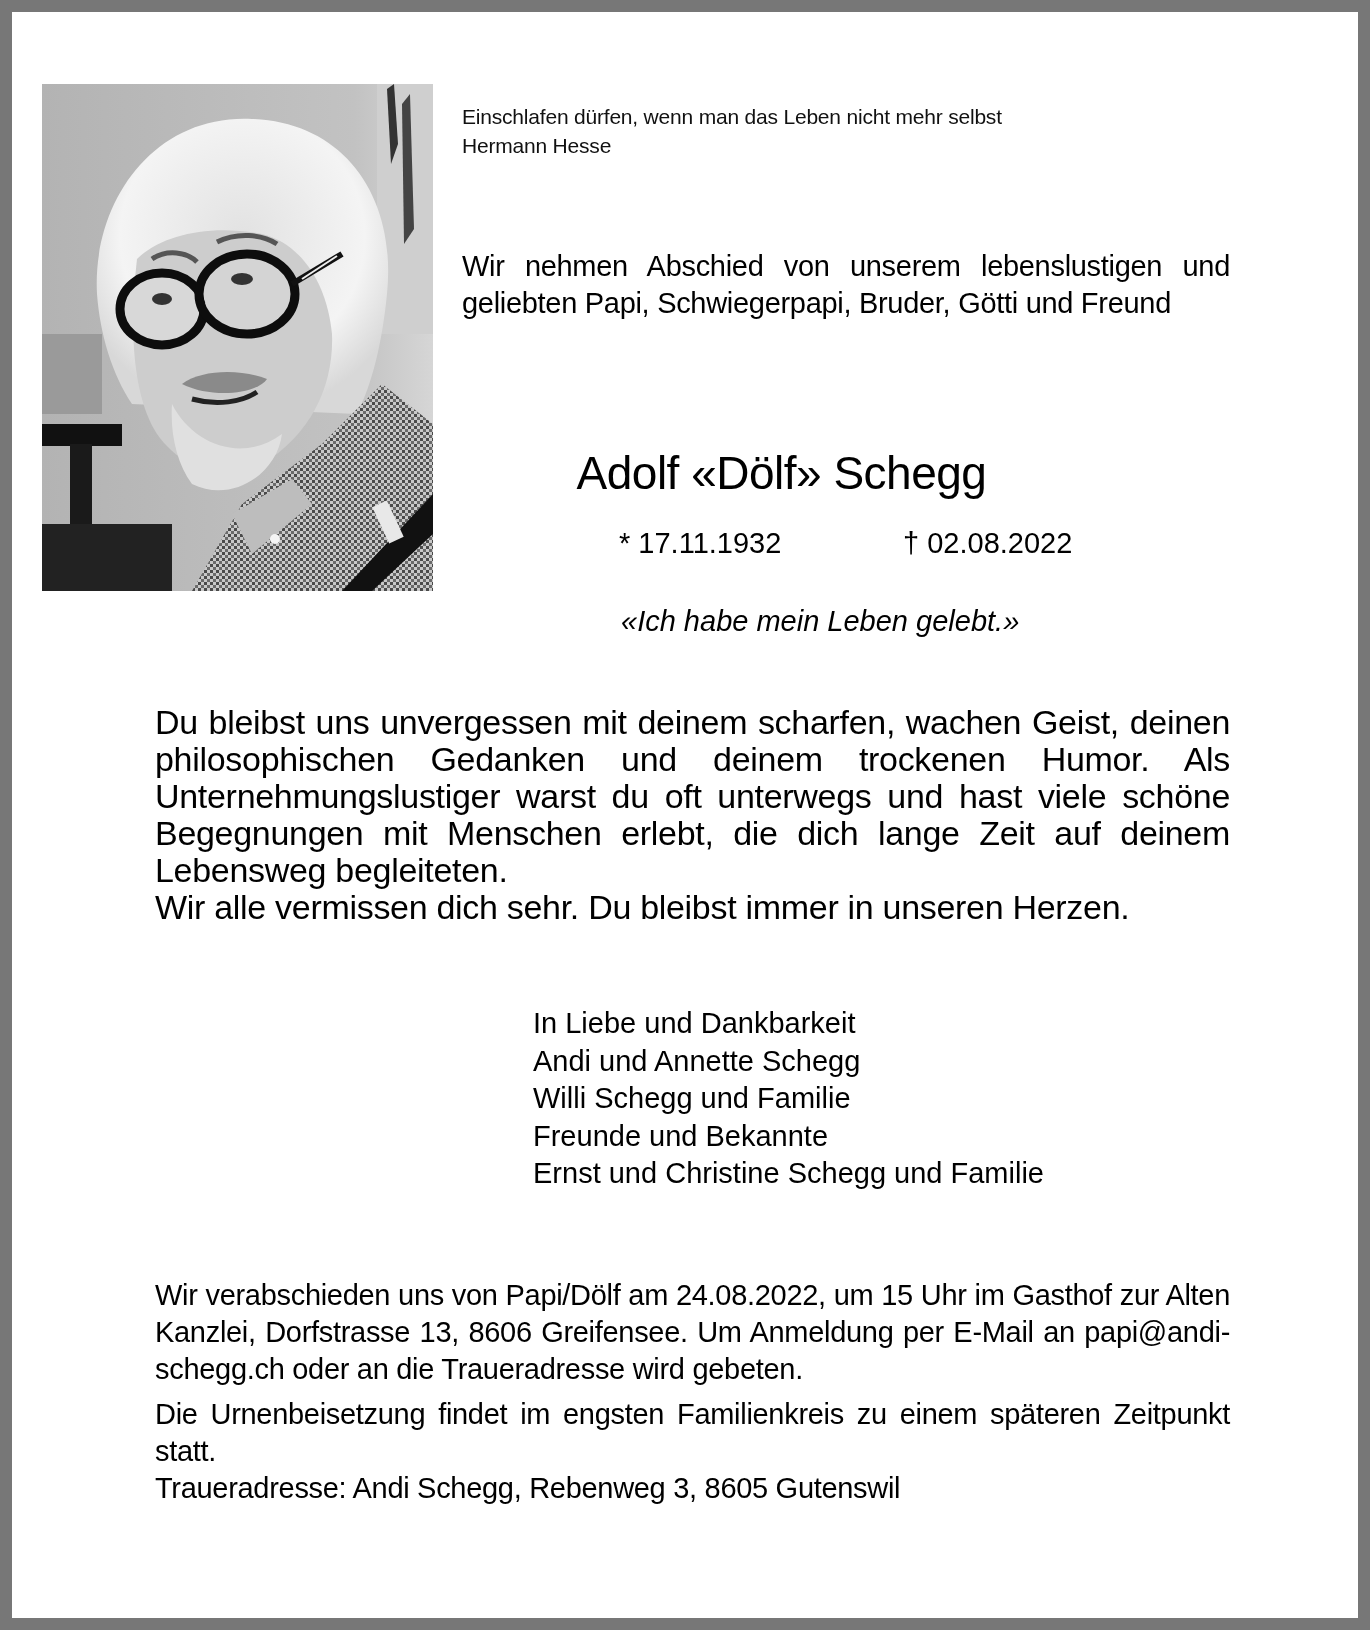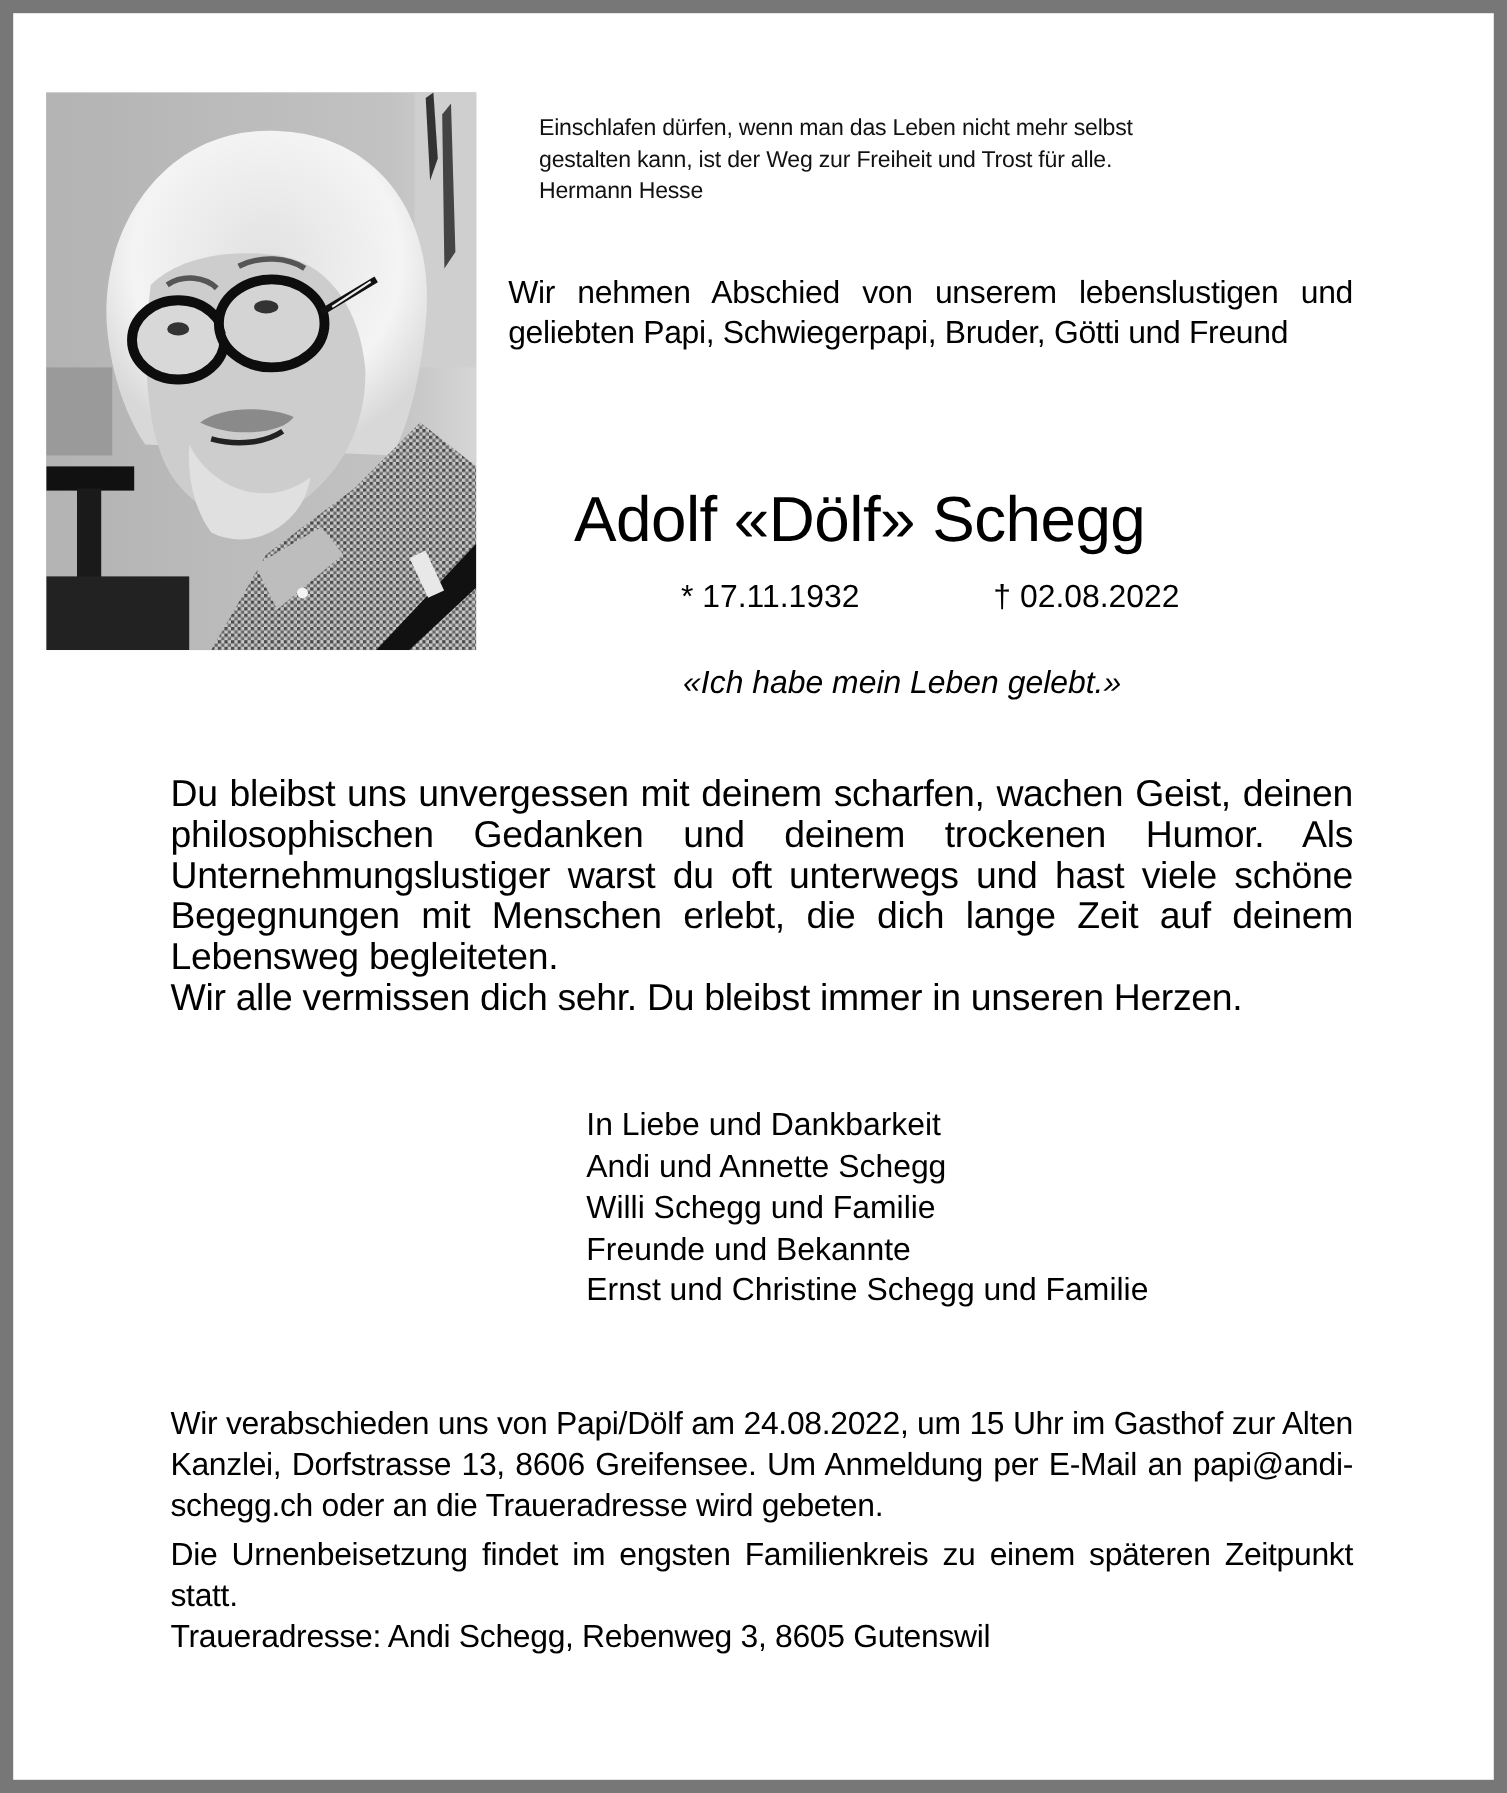--- a/index.html
+++ b/index.html
@@ -26,41 +26,40 @@
     }
     .photo svg { display: block; width: 100%; height: 100%; }
     .motto {
       position: absolute;
       left: 450px; top: 91px;
       width: 700px;
       font-size: 21px;
       line-height: 28.5px;
       color: #111;
       letter-spacing: -0.2px;
-      margin-left: 28px;
     }
     .motto div { white-space: nowrap; }
     .intro {
       position: absolute;
       left: 450px; top: 236px;
       width: 768px;
       font-size: 29px;
       line-height: 37px;
       text-align: justify;
       text-align-last: left;
       letter-spacing: -0.3px;
     }
     .name {
       position: absolute;
       left: 0; top: 426px;
       width: 1346px;
       padding-left: 193px;
       box-sizing: border-box;
       text-align: center;
-      font-size: 58px;
+      font-size: 46px;
       line-height: 70px;
       letter-spacing: -0.5px;
       white-space: nowrap;
     }
     .dates {
       position: absolute;
       top: 513px;
       font-size: 29px;
       line-height: 36px;
       white-space: nowrap;
@@ -174,21 +173,20 @@
       <path d="M190 430 L250 395 L270 420 L210 470 Z" fill="#bdbdbd"></path>
       <circle cx="233" cy="455" r="5" fill="#f4f4f4"></circle>
 
       <path d="M300 507 L391 410 L391 450 L330 507 Z" fill="#111"></path>
       <rect x="338" y="418" width="16" height="40" fill="#e8e8e8" transform="rotate(-25 346 438)"></rect>
     </svg>
   </div>
 
   <div class="motto">
     <div>Einschlafen dürfen, wenn man das Leben nicht mehr selbst</div>
-    <div>gestalten kann, ist der Weg zur Freiheit und Trost für alle.</div>
     <div>Hermann Hesse</div>
   </div>
 
   <div class="intro">Wir nehmen Abschied von unserem lebenslustigen und geliebten Papi, Schwiegerpapi, Bruder, Götti und Freund</div>
 
   <div class="name">Adolf «Dölf» Schegg</div>
 
   <div class="dates">
     <span class="born">* 17.11.1932</span>
     <span class="died">† 02.08.2022</span>

